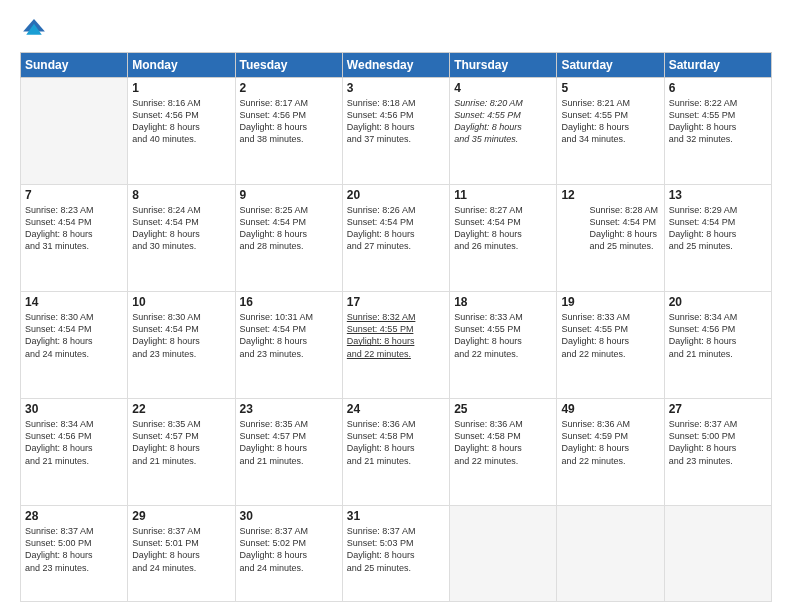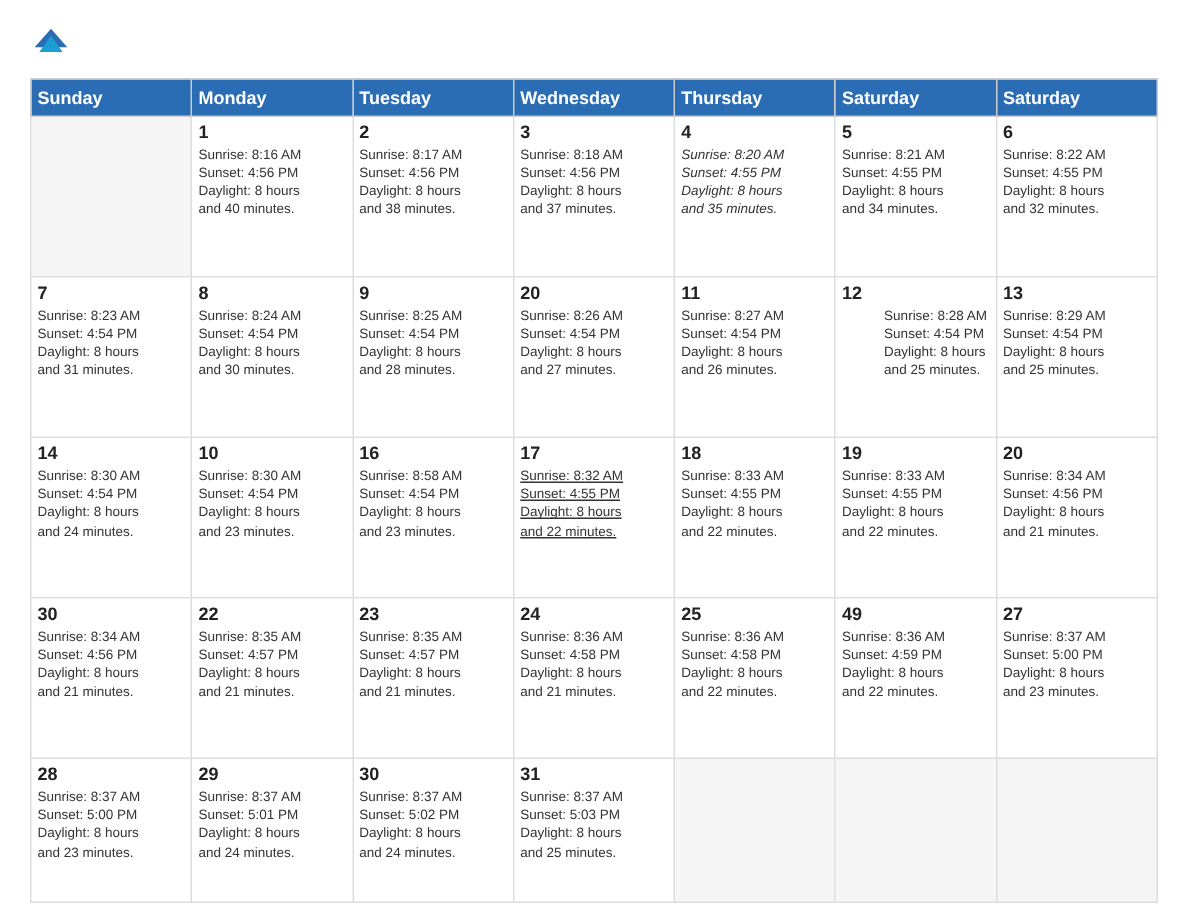--- a/index.html
+++ b/index.html
@@ -235,21 +235,21 @@
           </td>
           <td>
             <span class="day-num">10</span>
             <div class="day-detail" style="white-space: pre-line;">Sunrise: 8:30 AM
 Sunset: 4:54 PM
 Daylight: 8 hours
 and 23 minutes.</div>
           </td>
           <td>
             <span class="day-num">16</span>
-            <div class="day-detail" style="white-space: pre-line;">Sunrise: 8:58 AM
+            <div class="day-detail" style="white-space: pre-line;">Sunrise: 10:31 AM
 Sunset: 4:54 PM
 Daylight: 8 hours
 and 23 minutes.</div>
           </td>
           <td>
             <span class="day-num">17</span>
             <div class="day-detail" style="white-space: pre-line; text-decoration: underline;">Sunrise: 8:32 AM
 Sunset: 4:55 PM
 Daylight: 8 hours
 and 22 minutes.</div>

